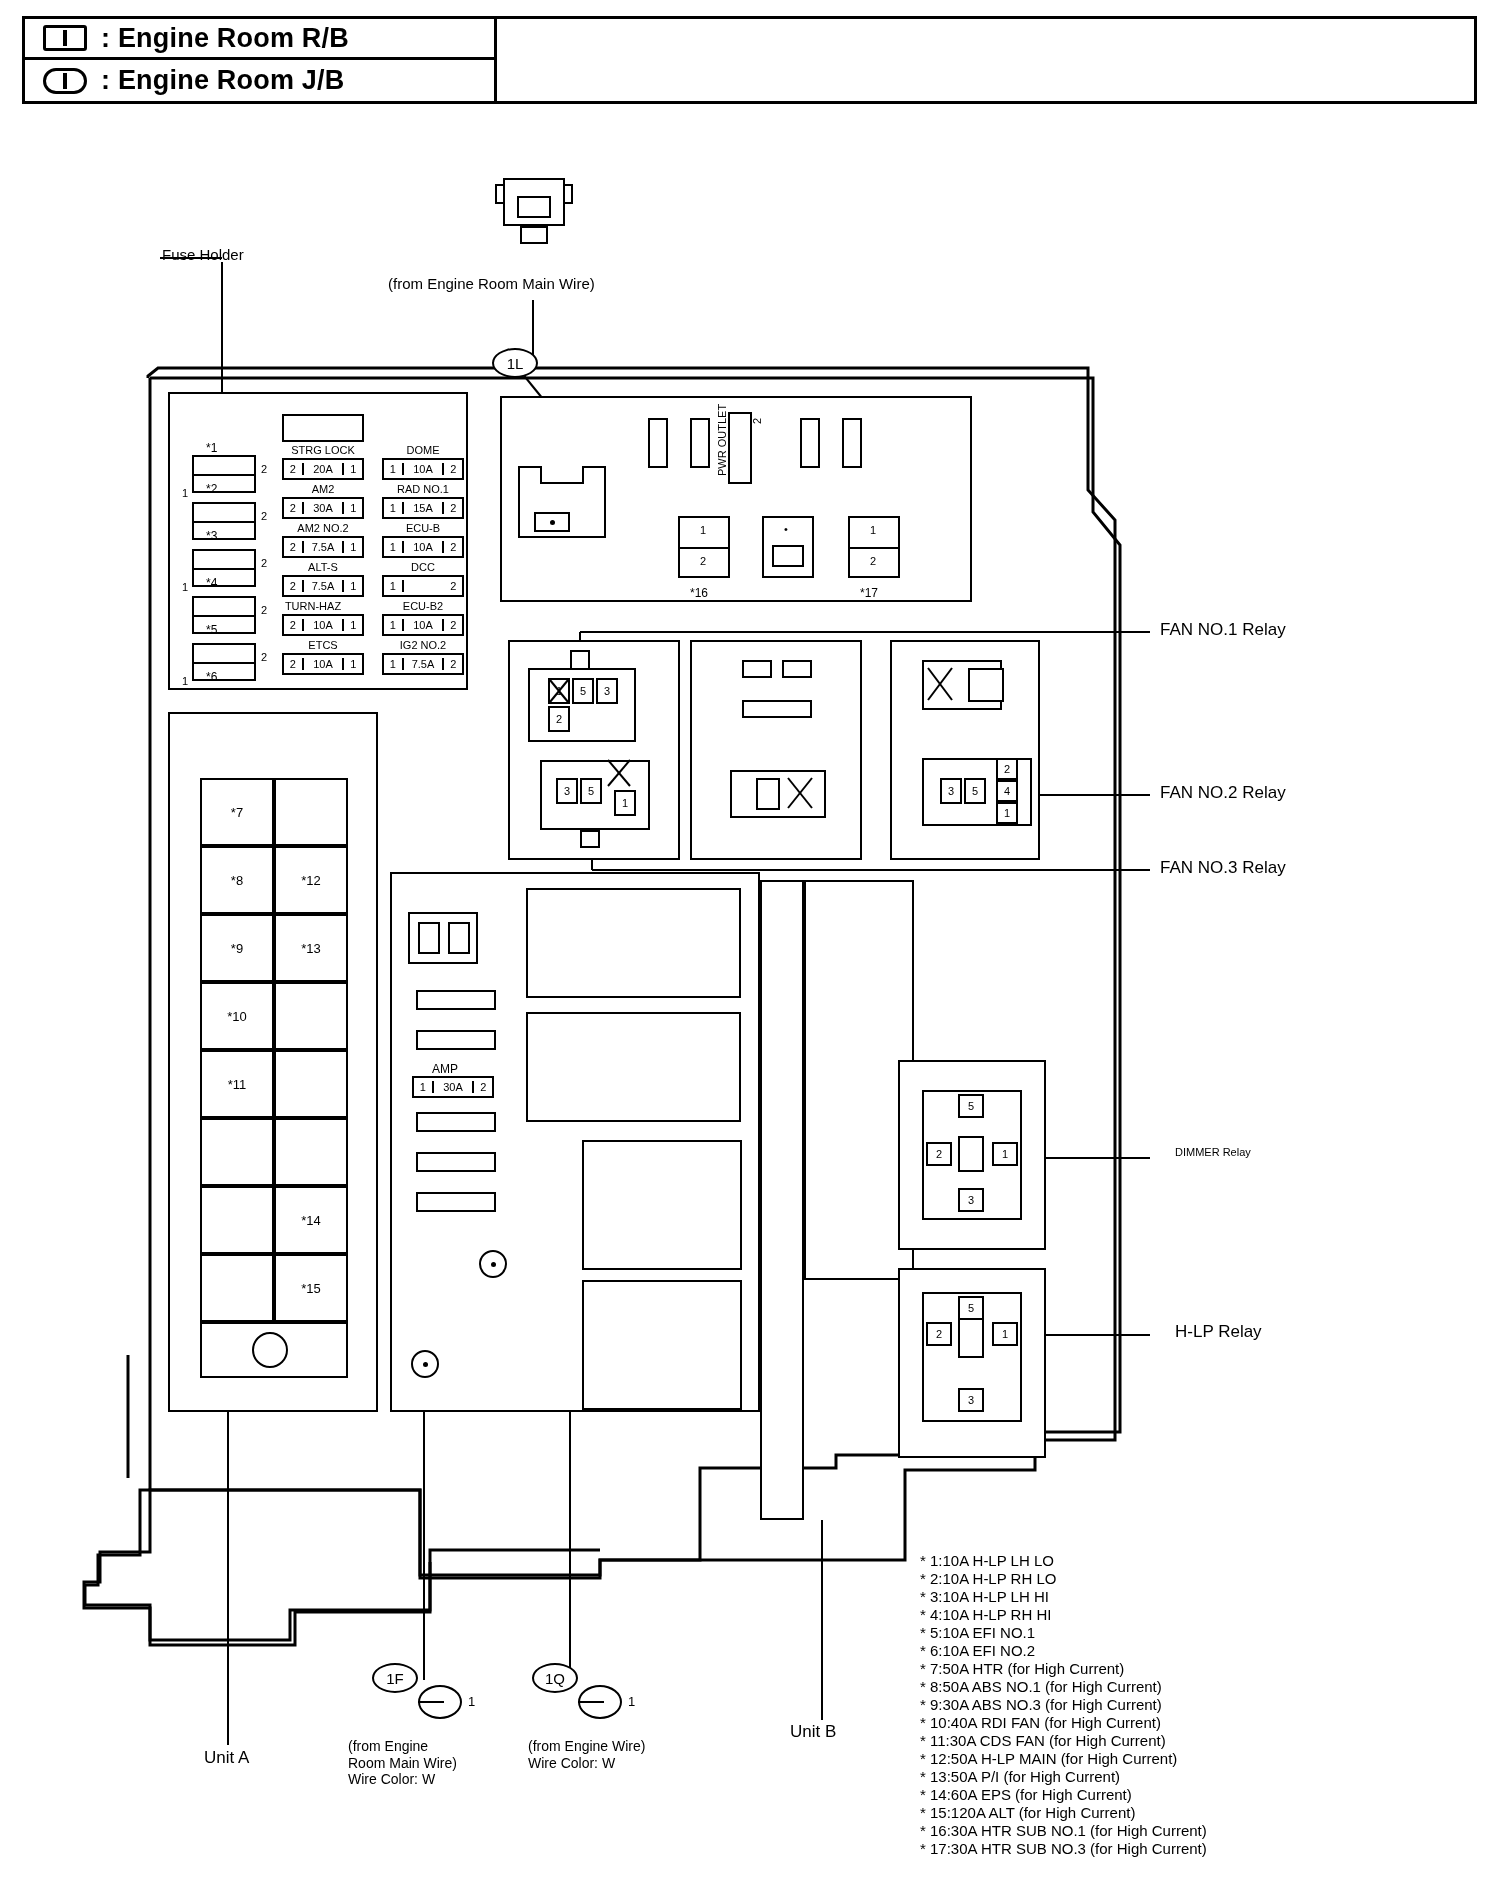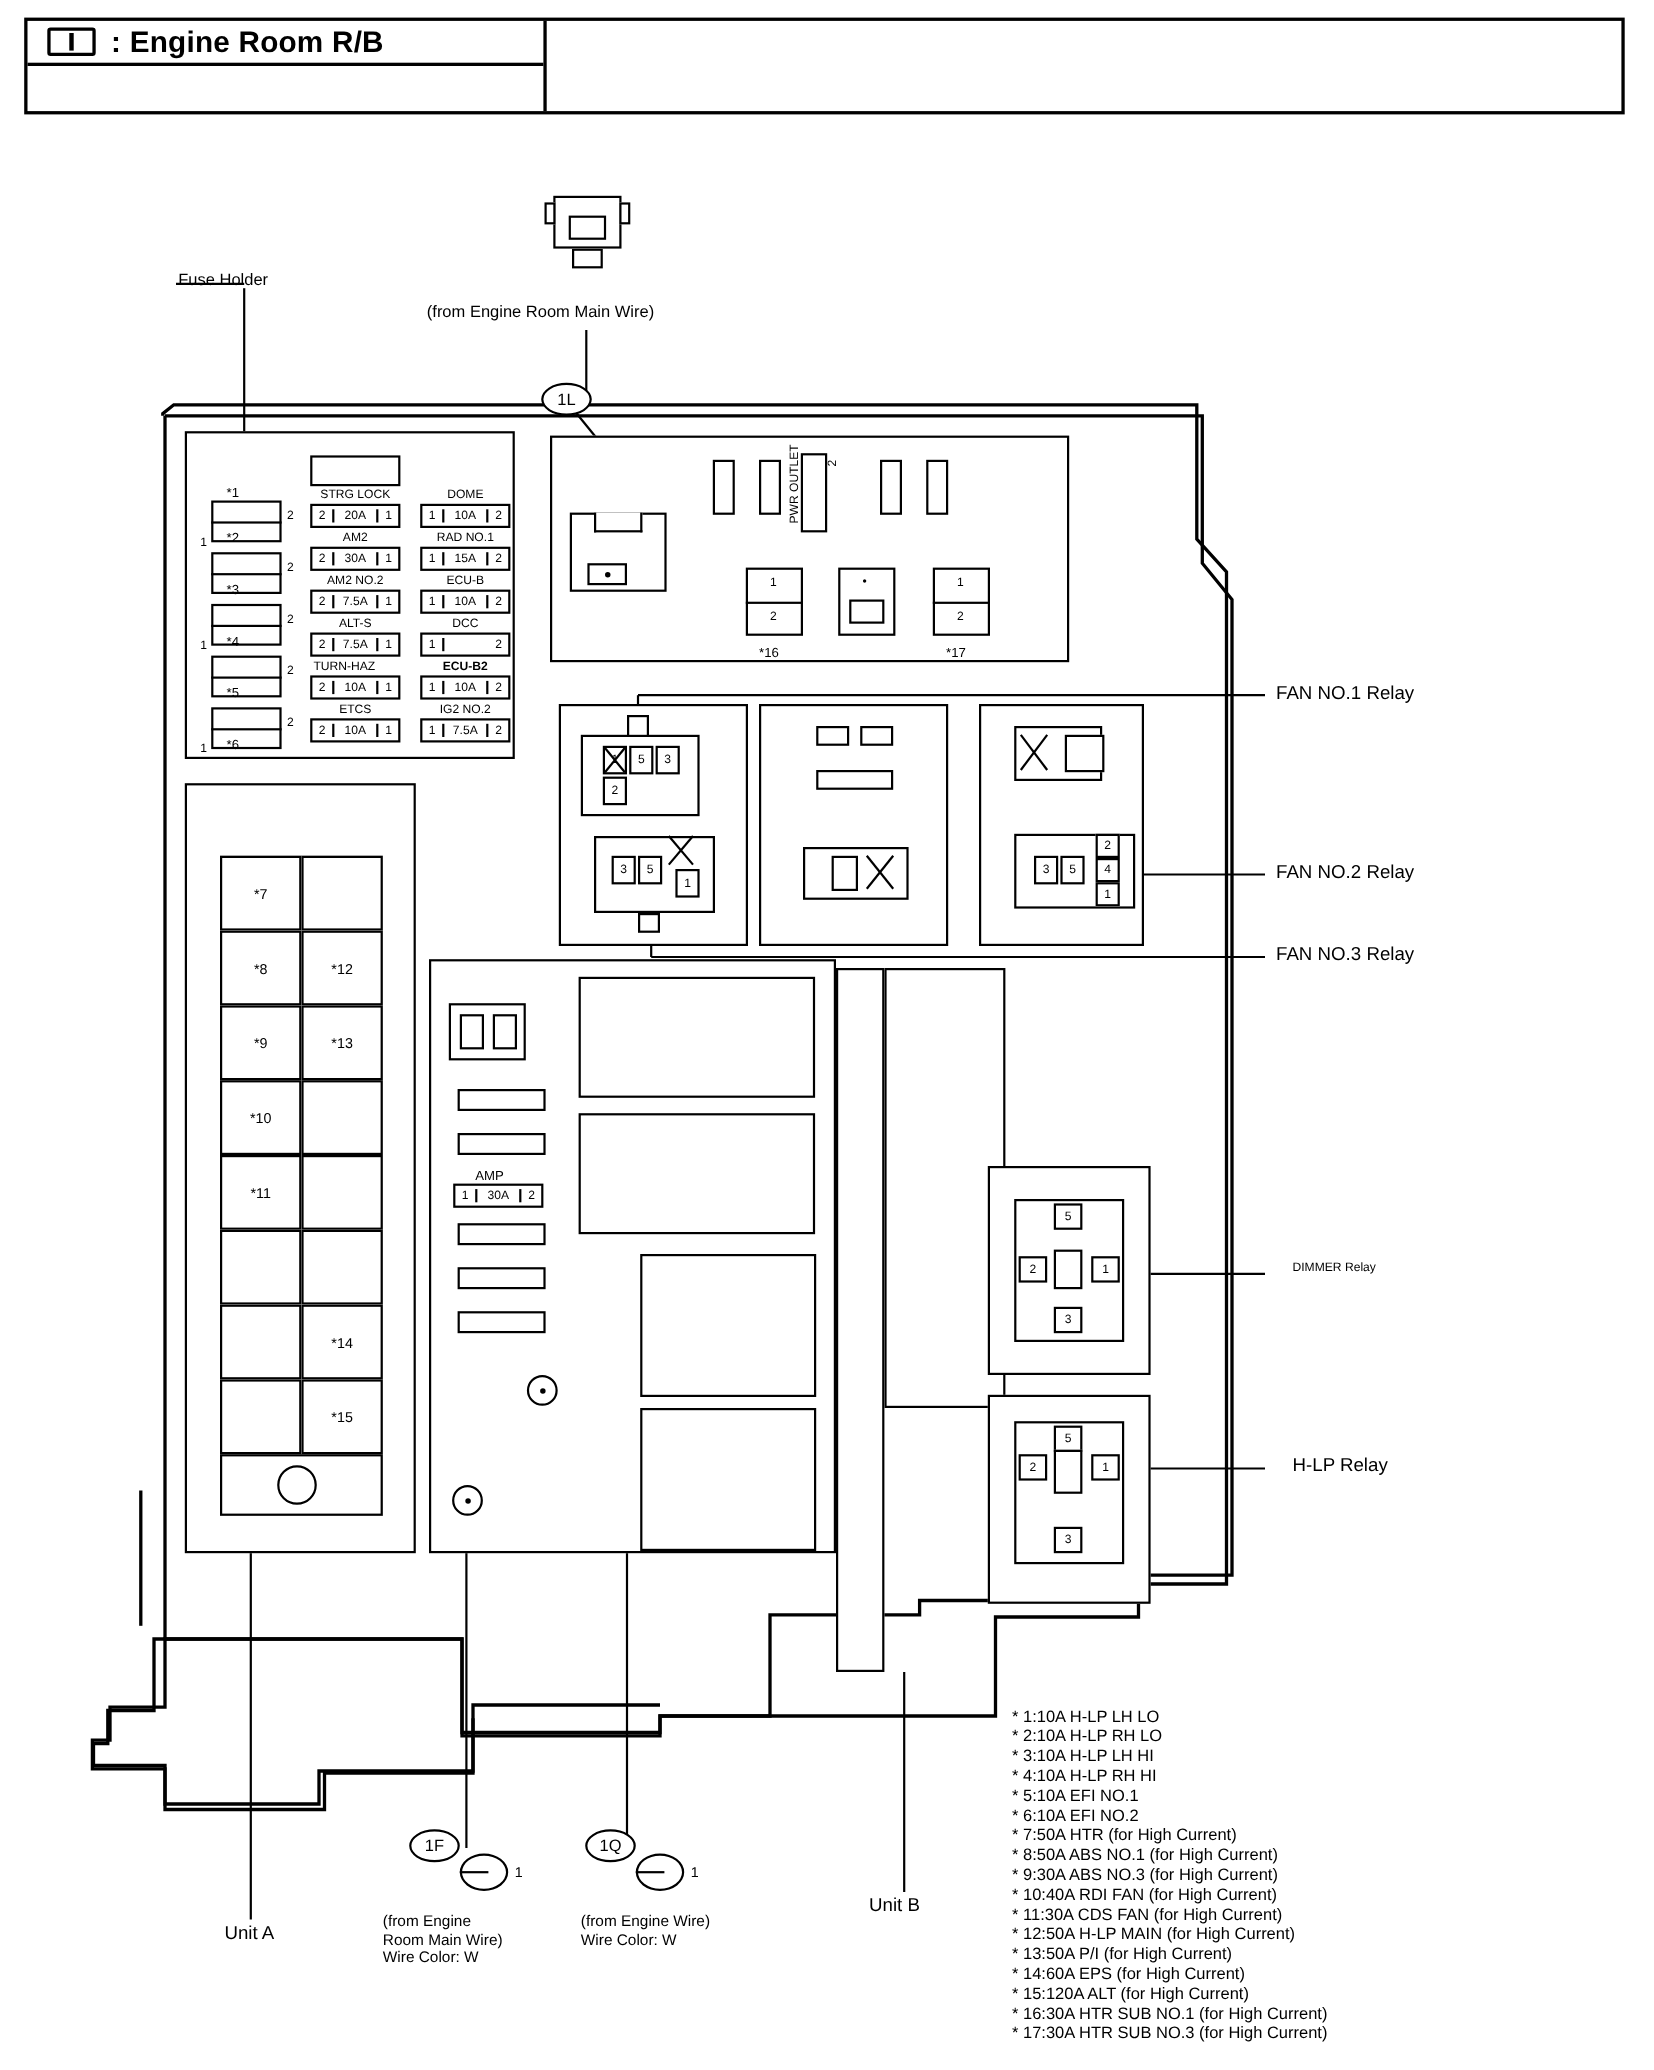--- a/index.html
+++ b/index.html
@@ -44,20 +44,26 @@
 <div id="page">
 
   <div class="legend-box">
     <div class="legend-left">
       <div class="legend-row top">
         <div class="legend-sym rb">
             <i></i>
           </div>
         <div class="legend-text">: Engine Room R/B</div>
       </div>
+      <div class="legend-row">
+        <div class="legend-sym jb">
+            <i></i>
+          </div>
+        <div class="legend-text">: Engine Room J/B</div>
+      </div>
     </div>
   </div>
 
   <svg width="1504" height="1882">
 
     <path d="M148,378 L148,376 L158,368 L1088,368 L1088,490 L1115,520 L1115,1440 L1035,1440
              L1035,1470 L905,1470 L905,1560 L600,1560 L600,1578 L420,1578 L420,1490 L140,1490
              L140,1555 L98,1555 L98,1585 L85,1585 L85,1605 L150,1605 L150,1640 L290,1640
              L290,1610 L430,1610 L430,1550 L600,1550" fill="none" stroke="#000" stroke-width="3"></path>
 
@@ -213,21 +219,21 @@
       <span style="width:18px;">2</span>
     </div>
 
     <div class="fuse-name" style="left:382px;top:561px;width:82px;">DCC</div>
     <div class="fuse-cell" style="left:382px;top:575px;width:82px;height:22px;">
       <span style="width:18px;border-right:2px solid #000;">1</span>
       <span style="width:40px;border-right:2px solid #000;"></span>
       <span style="width:18px;">2</span>
     </div>
 
-    <div class="fuse-name" style="left:382px;top:600px;width:82px;font-weight:bold;">ECU-B2</div>
+    <div class="fuse-name" style="left:382px;top:600px;width:82px;">ECU-B2</div>
     <div class="fuse-cell" style="left:382px;top:614px;width:82px;height:22px;">
       <span style="width:18px;border-right:2px solid #000;">1</span>
       <span style="width:40px;border-right:2px solid #000;">10A</span>
       <span style="width:18px;">2</span>
     </div>
 
     <div class="fuse-name" style="left:382px;top:639px;width:82px;">IG2 NO.2</div>
     <div class="fuse-cell" style="left:382px;top:653px;width:82px;height:22px;">
       <span style="width:18px;border-right:2px solid #000;">1</span>
       <span style="width:40px;border-right:2px solid #000;">7.5A</span>

